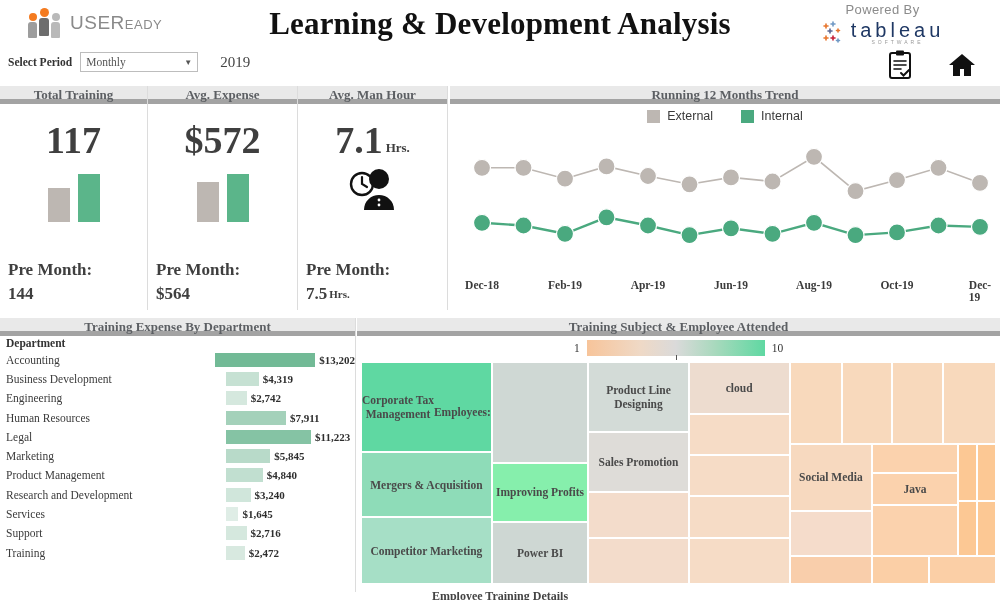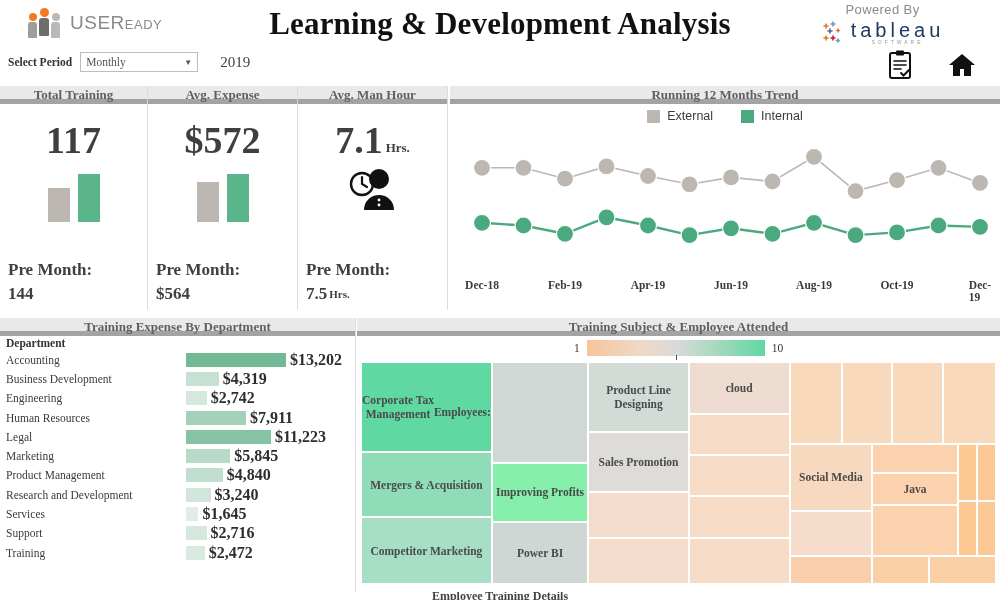--- a/index.html
+++ b/index.html
@@ -86,25 +86,25 @@
   .trend-plot { position:relative; width:550px; height:150px; margin-top:2px; }
   .trend-axis { position:relative; width:550px; height:24px; }
   .trend-axis span {
     position:absolute; transform:translateX(-50%);
     font-size:11.5px; font-weight:bold; color:#3b3b3b; font-family:"Liberation Serif",serif;
   }
 
   
   .dept-panel { position:absolute; left:0; top:318px; width:356px; height:282px; background:#fff; border-right:1px solid #dcdcdc; }
   .dept-head { font-size:11.5px; font-weight:bold; color:#333; padding:1px 0 1px 6px; font-family:"Liberation Serif",serif; }
-  .dept-row { position:relative; height:19.3px; display:flex; align-items:center; }
+  .dept-row { position:relative; height:19.3px; display:flex; align-items:center;gap:40px; }
   .dept-name { width:186px; padding-left:6px; font-size:11.5px; color:#3b3b3b; font-family:"Liberation Serif",serif; white-space:nowrap; }
   .dept-bar-wrap { position:relative; flex:1; height:14px; display:flex; align-items:center; }
   .dept-bar { height:14px; }
-  .dept-val { font-size:16px; font-weight:bold; color:#2e2e2e; margin-left:4px; white-space:nowrap; font-family:"Liberation Serif",serif; }
+  .dept-val { font-size:11px; font-weight:bold; color:#2e2e2e; margin-left:4px; white-space:nowrap; font-family:"Liberation Serif",serif; }
 
   
   .tree-panel { position:absolute; left:357px; top:318px; width:643px; height:282px; background:#fff; }
   .tree-legend { display:flex; align-items:center; justify-content:center; gap:7px; margin-top:4px; }
   .tree-legend .lab { font-size:11.5px; color:#333; font-family:"Liberation Serif",serif; }
   .grad-bar { width:178px; height:16px; background:linear-gradient(90deg,#f7c49a 0%,#efd9c6 30%,#dadada 50%,#a8d9bd 72%,#5fd8a2 100%); position:relative; }
   .grad-tick { position:absolute; left:50%; bottom:-4px; width:1px; height:5px; background:#555; }
   .treemap { position:relative; width:635px; height:222px; margin:6px 0 0 4px; background:#fff; }
   .tile { position:absolute; border:1.5px solid #fff; display:flex; align-items:center; justify-content:center; text-align:center;
           font-size:11.5px; font-weight:bold; color:#4a4a4a; font-family:"Liberation Serif",serif; line-height:1.22; overflow:hidden; }

